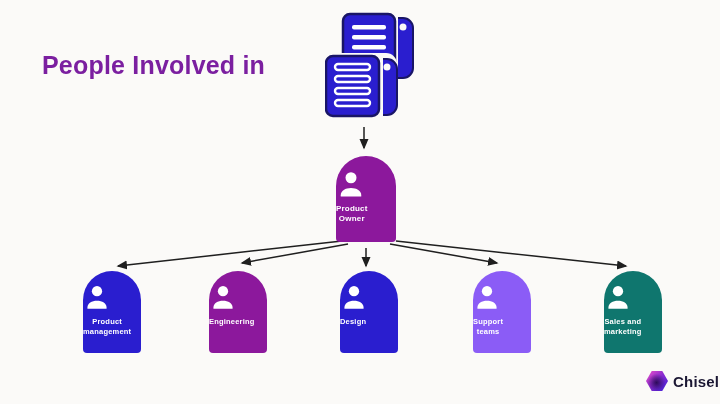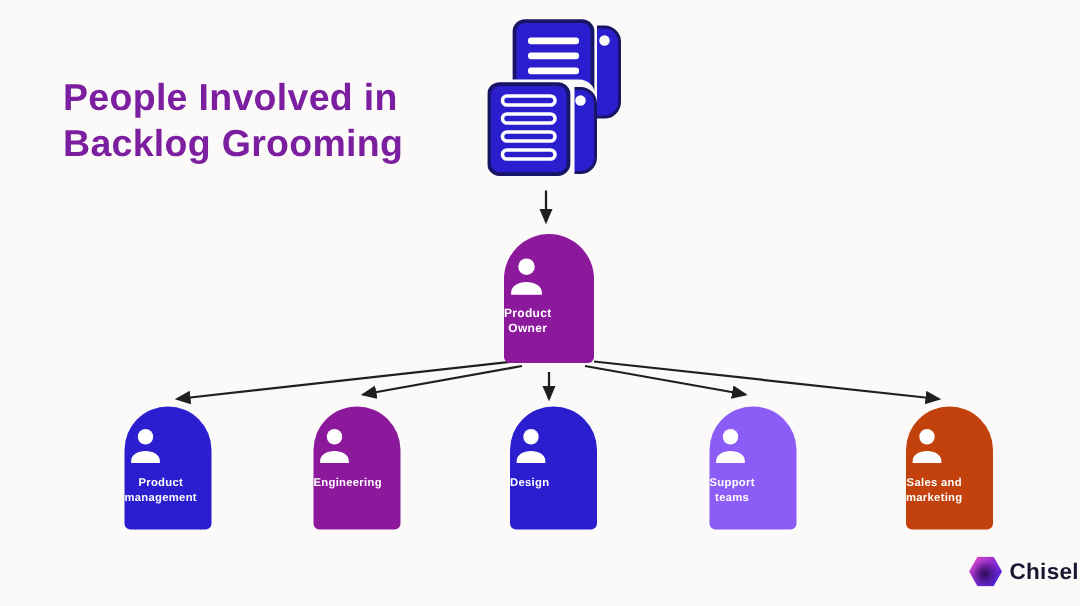--- a/index.html
+++ b/index.html
@@ -51,21 +51,20 @@
   }
   .logo-text{font-size:15px;font-weight:800;color:#1b1733;letter-spacing:.2px;}
 </style>
 </head>
 <body>
 
 <div class="stage">
 
   <div class="title" style="color: rgb(123, 31, 160);">
     <div>People Involved in</div>
-    <div>Backlog Grooming</div>
   </div>
 
   <svg class="docs" viewBox="0 0 95 112">
 
     <g transform="translate(18,2)">
       <path d="M54 4 h6 a10 10 0 0 1 10 10 v40 a10 10 0 0 1 -10 10 h-6 z" fill="#2a1ecf" stroke="#191566" stroke-width="2"></path>
       <circle cx="60" cy="13" r="3.5" fill="#fbfaf8"></circle>
       <rect x="50" y="0" width="5" height="66" fill="#fbfaf8"></rect>
       <rect x="0" y="0" width="52" height="66" rx="7" fill="#2a1ecf" stroke="#191566" stroke-width="2.5"></rect>
       <rect x="9" y="11" width="34" height="4.5" rx="2" fill="#ffffff"></rect>
@@ -136,21 +135,21 @@
 
   <div class="node n4" style="background: #8b5cf6;">
     <svg class="person" viewBox="0 0 24 24">
       <circle cx="12" cy="7" r="4.4" fill="#ffffff"></circle>
       <path d="M3.8 22v-1.1c0-3.5 3.7-5.7 8.2-5.7s8.2 2.2 8.2 5.7V22z" fill="#ffffff"></path>
     </svg>
     <span class="node-label">Support
 teams</span>
   </div>
 
-  <div class="node n5" style="background: #c2410c;">
+  <div class="node n5" style="background: #0f766e;">
     <svg class="person" viewBox="0 0 24 24">
       <circle cx="12" cy="7" r="4.4" fill="#ffffff"></circle>
       <path d="M3.8 22v-1.1c0-3.5 3.7-5.7 8.2-5.7s8.2 2.2 8.2 5.7V22z" fill="#ffffff"></path>
     </svg>
     <span class="node-label">Sales and
 marketing</span>
   </div>
 
   <div class="logo">
     <span class="logo-hex"></span>

